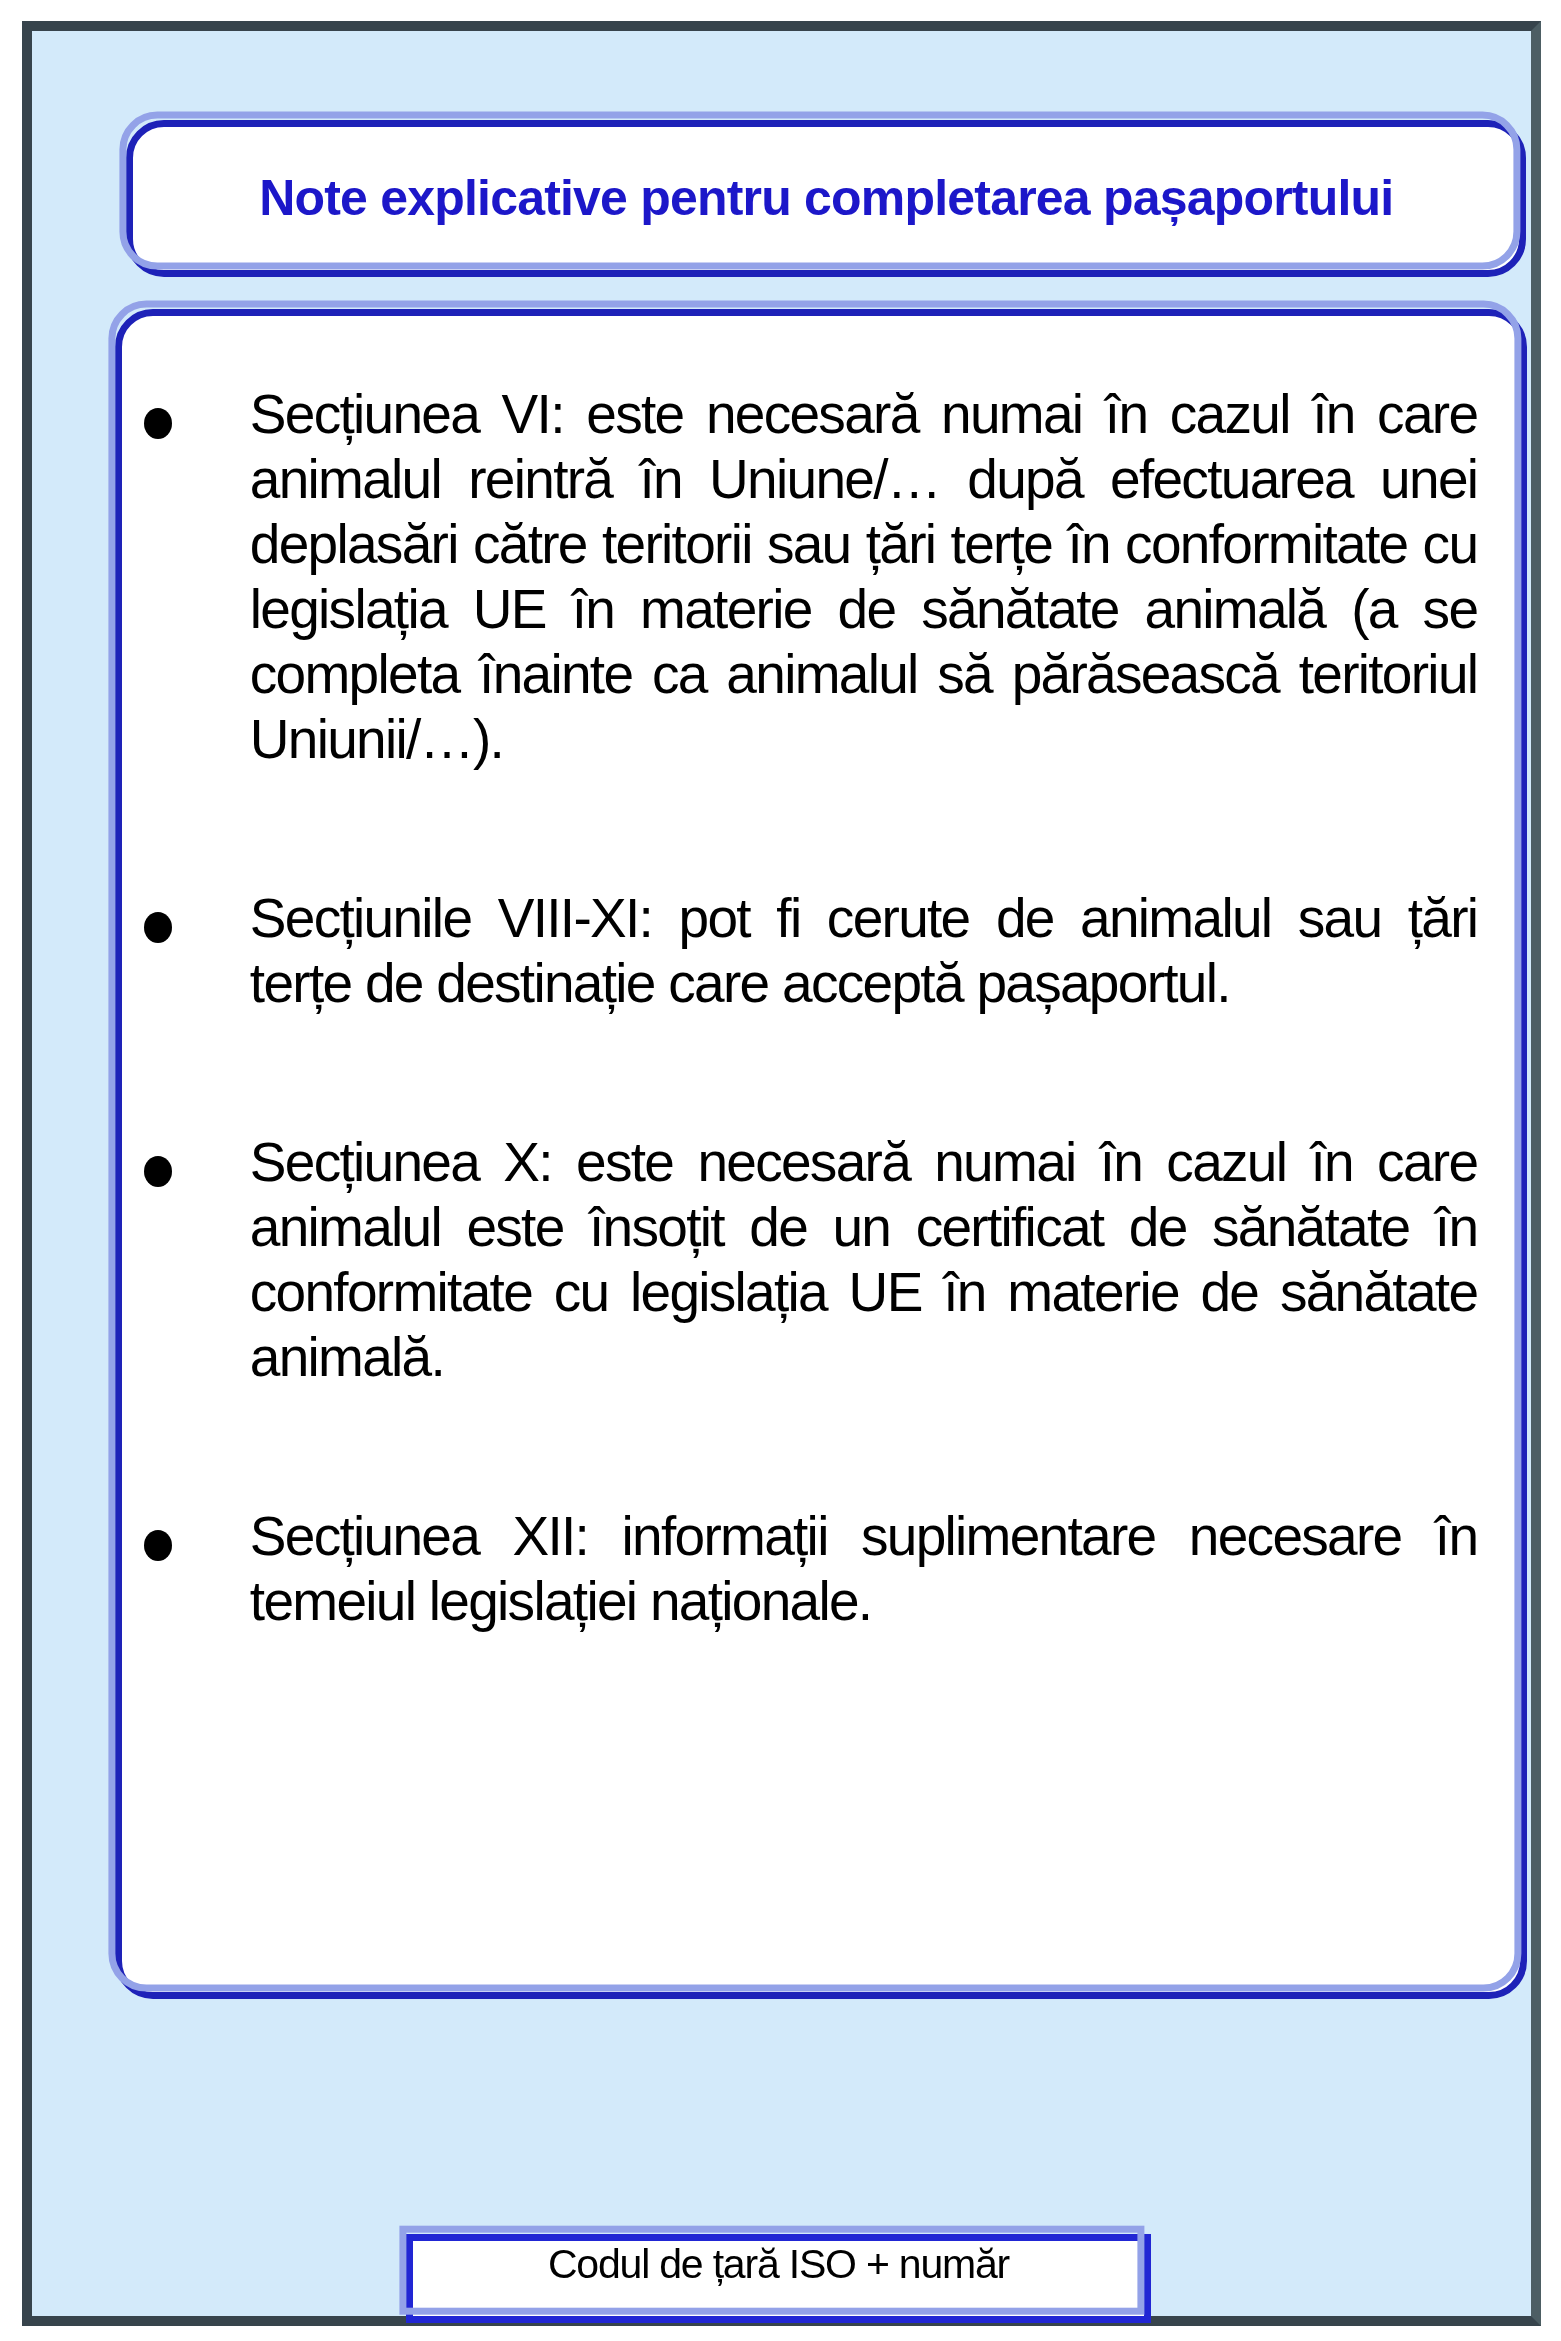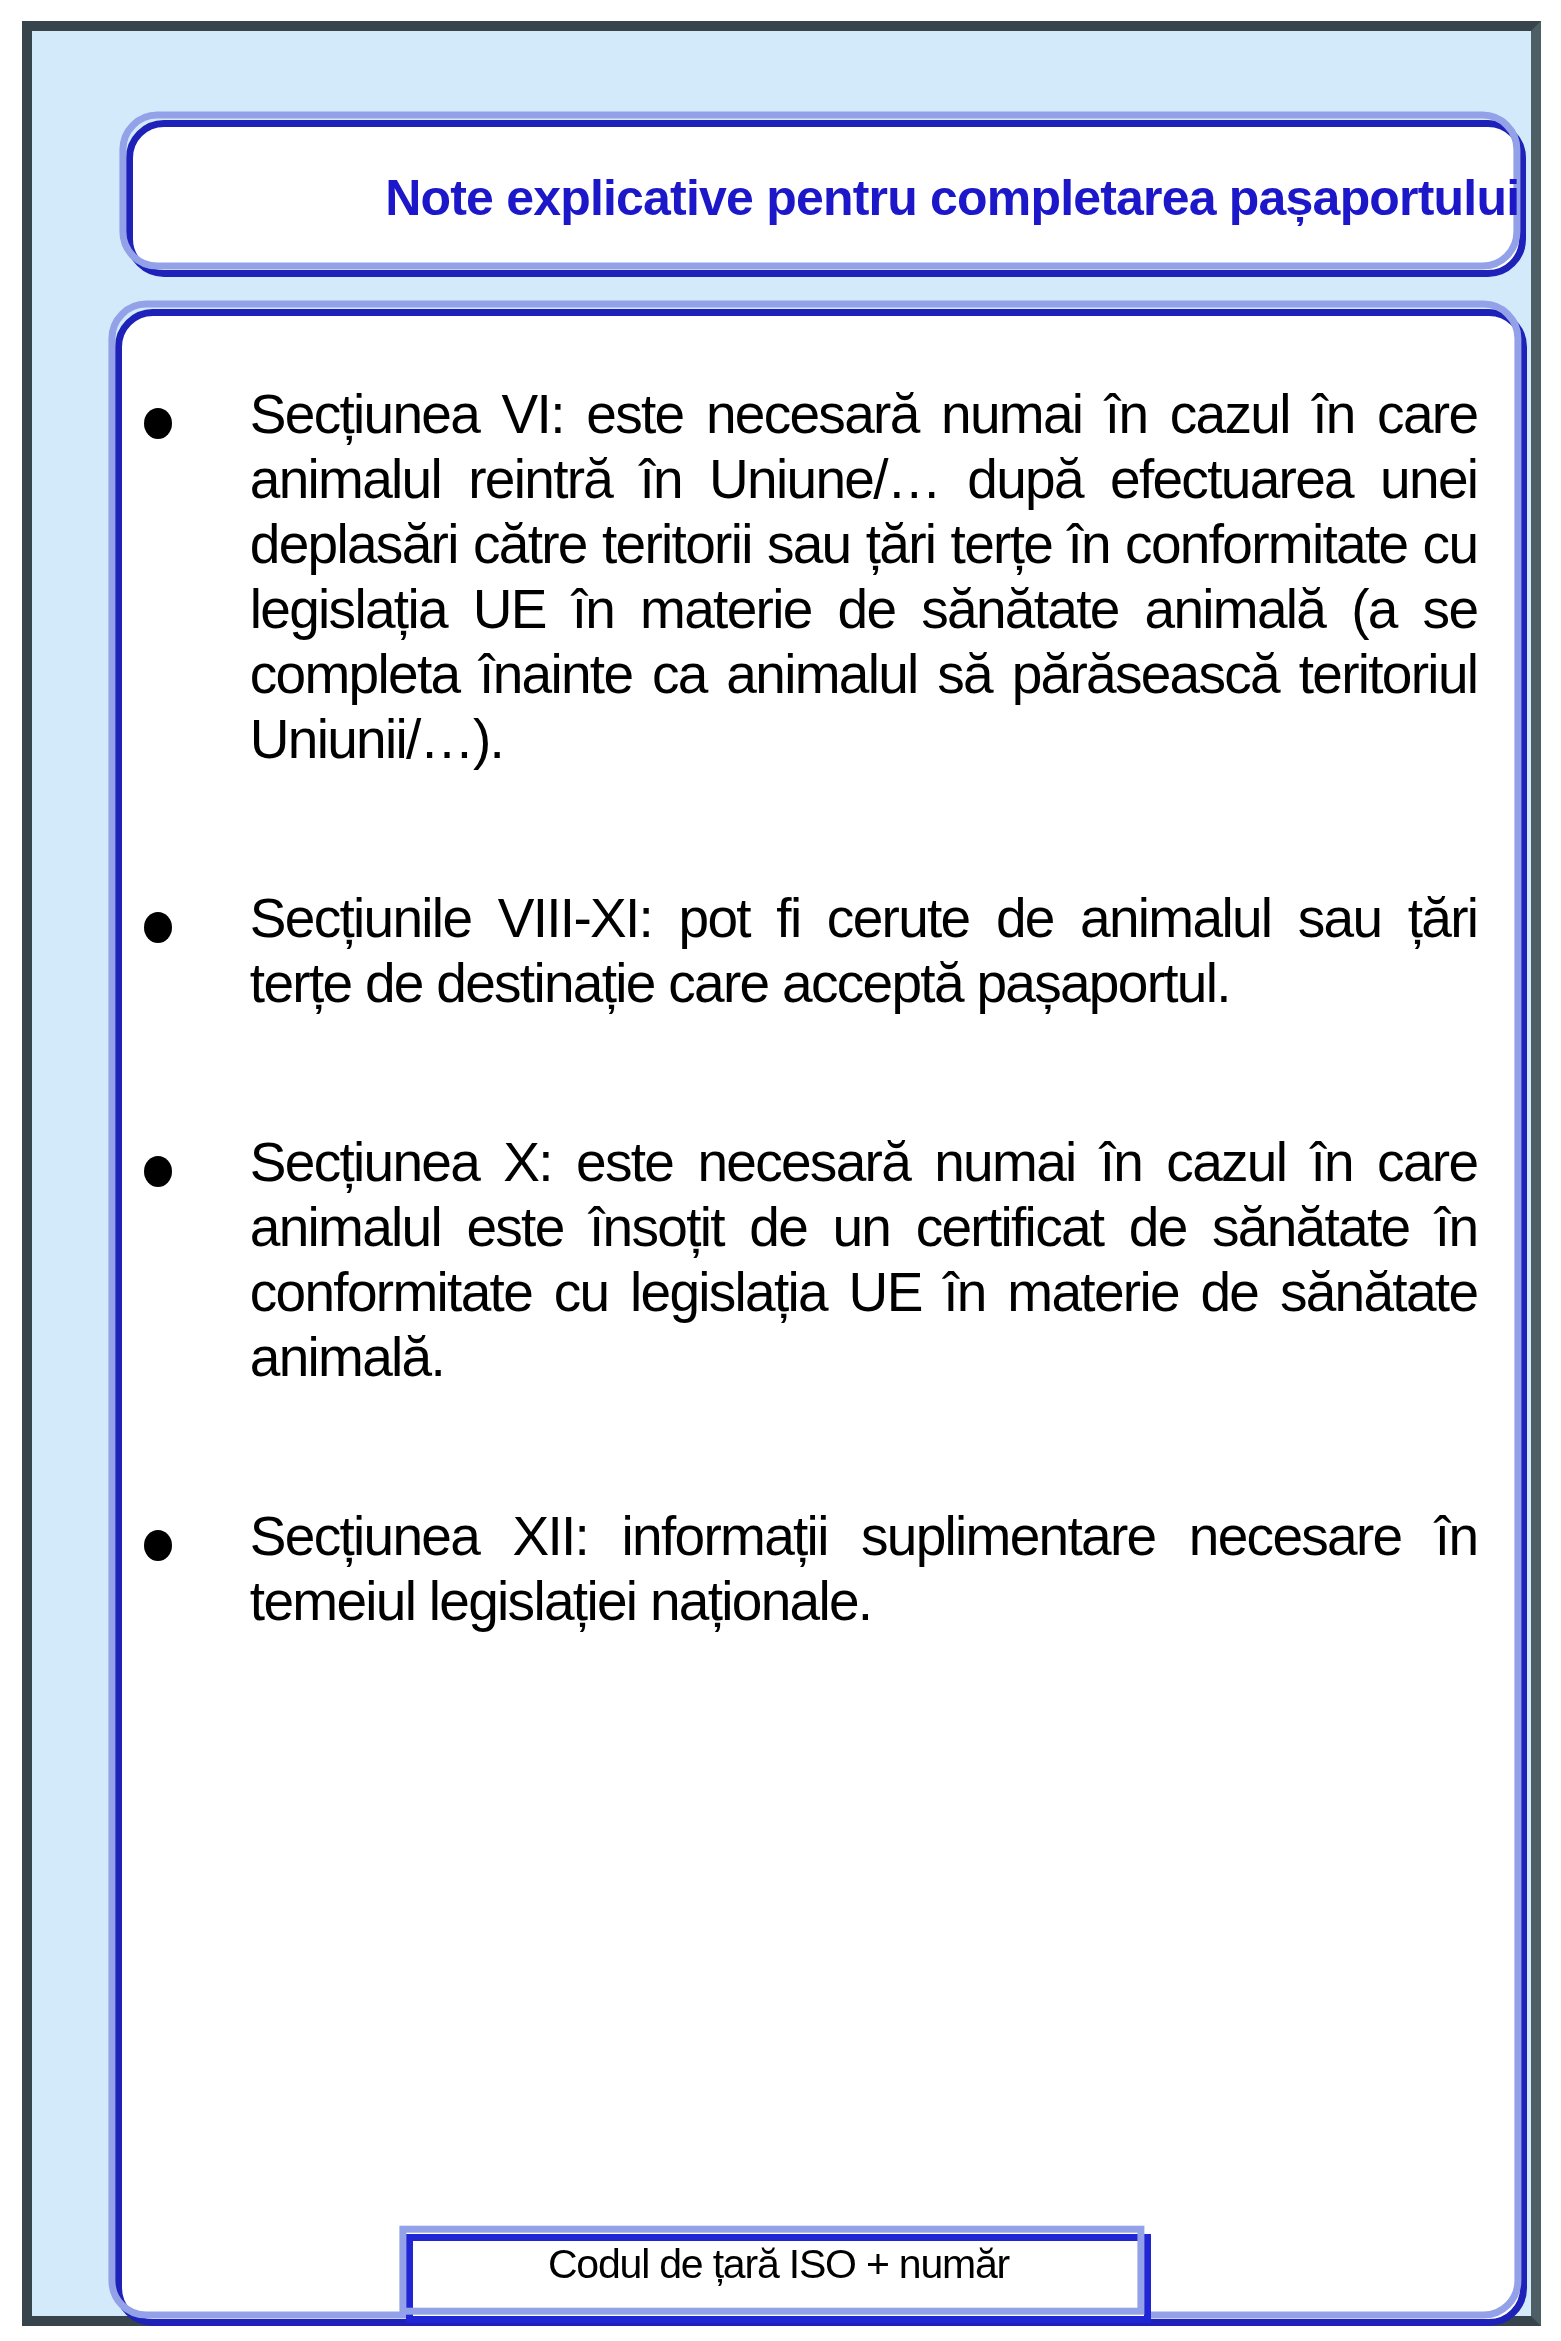--- a/index.html
+++ b/index.html
@@ -46,36 +46,36 @@
     pointer-events: none;
   }
 
   .title-box {
     left: 94px;
     top: 89px;
     width: 1400px;
     height: 157px;
     display: flex;
     align-items: center;
-    justify-content: flex-end;
+    justify-content: center;
   }
   .title-box .title-text {
     position: relative;
     font-size: 50px;
     font-weight: bold;
     letter-spacing: -0.8px;
     color: #1c17c9;
     white-space: nowrap;
   }
 
   .notes-box {
     left: 83px;
     top: 278px;
     width: 1412px;
-    height: 2017px;
+    height: 1690px;
   }
 
   .notes-list {
     position: absolute;
     inset: 0;
     margin: 0;
     padding: 66px 43px 0 21.5px;
     list-style: none;
   }
   .note-item {

